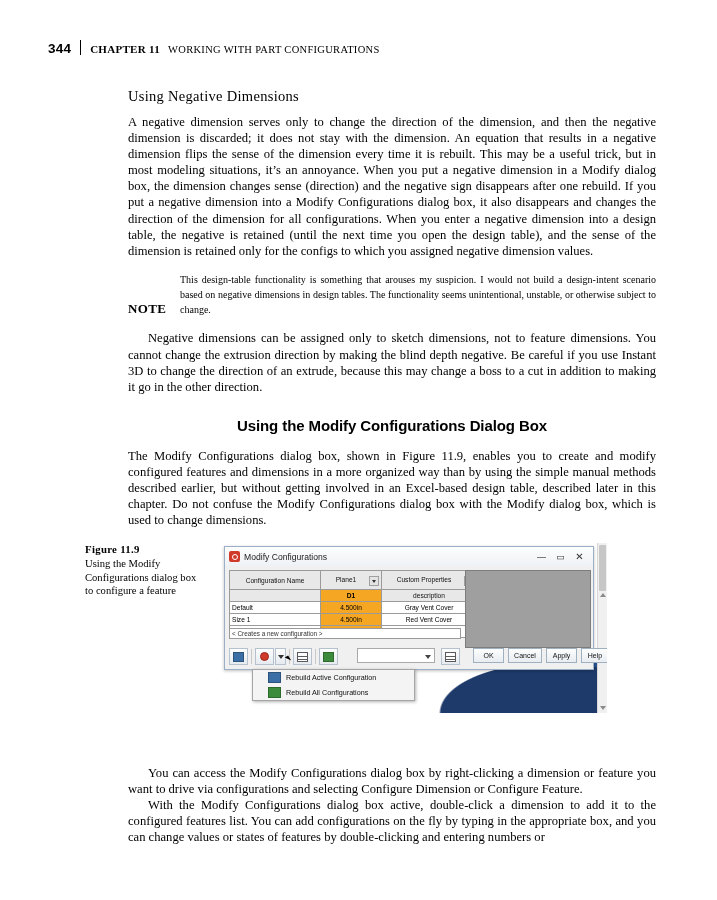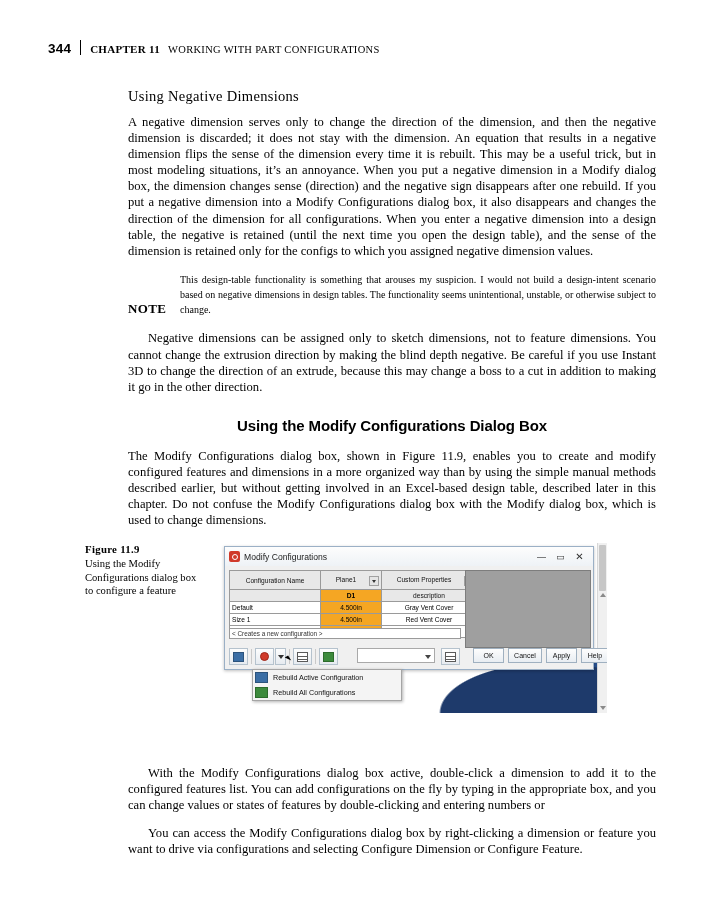--- a/index.html
+++ b/index.html
@@ -402,20 +402,21 @@
   .ctx-menu {
     position: absolute;
     left: 31px;
     top: 126px;
     width: 148px;
     background: #f4f4f4;
     border: 1px solid #a5a5a5;
     box-shadow: 1px 1px 3px rgba(0,0,0,0.3);
     font-family: "Liberation Sans", sans-serif;
     font-size: 7.2px;
+    padding-left: 13px;
   }
   .ctx-item {
     height: 15px;
     display: flex;
     align-items: center;
     padding-left: 2px;
     color: #111;
   }
   .ctx-item .mi {
     width: 13px; height: 11px;
@@ -580,17 +581,17 @@
       <div class="ctx-item">
         <span class="mi green"></span>
         <span>Rebuild All Configurations</span>
       </div>
     </div>
 
     <div class="cursor-arrow"></div>
   </div>
 
   <div class="bottom-col">
+    <p class="body indent">You can access the Modify Configurations dialog box by right-clicking a dimension or feature you want to drive via configurations and selecting Configure Dimension or Configure Feature.</p>
     <p class="body indent" style="margin-top:0;">With the Modify Configurations dialog box active, double-click a dimension to add it to the configured features list. You can add configurations on the fly by typing in the appropriate box, and you can change values or states of features by double-clicking and entering numbers or</p>
-    <p class="body indent">You can access the Modify Configurations dialog box by right-clicking a dimension or feature you want to drive via configurations and selecting Configure Dimension or Configure Feature.</p>
   </div>
 
 </div>
 
 </body></html>

